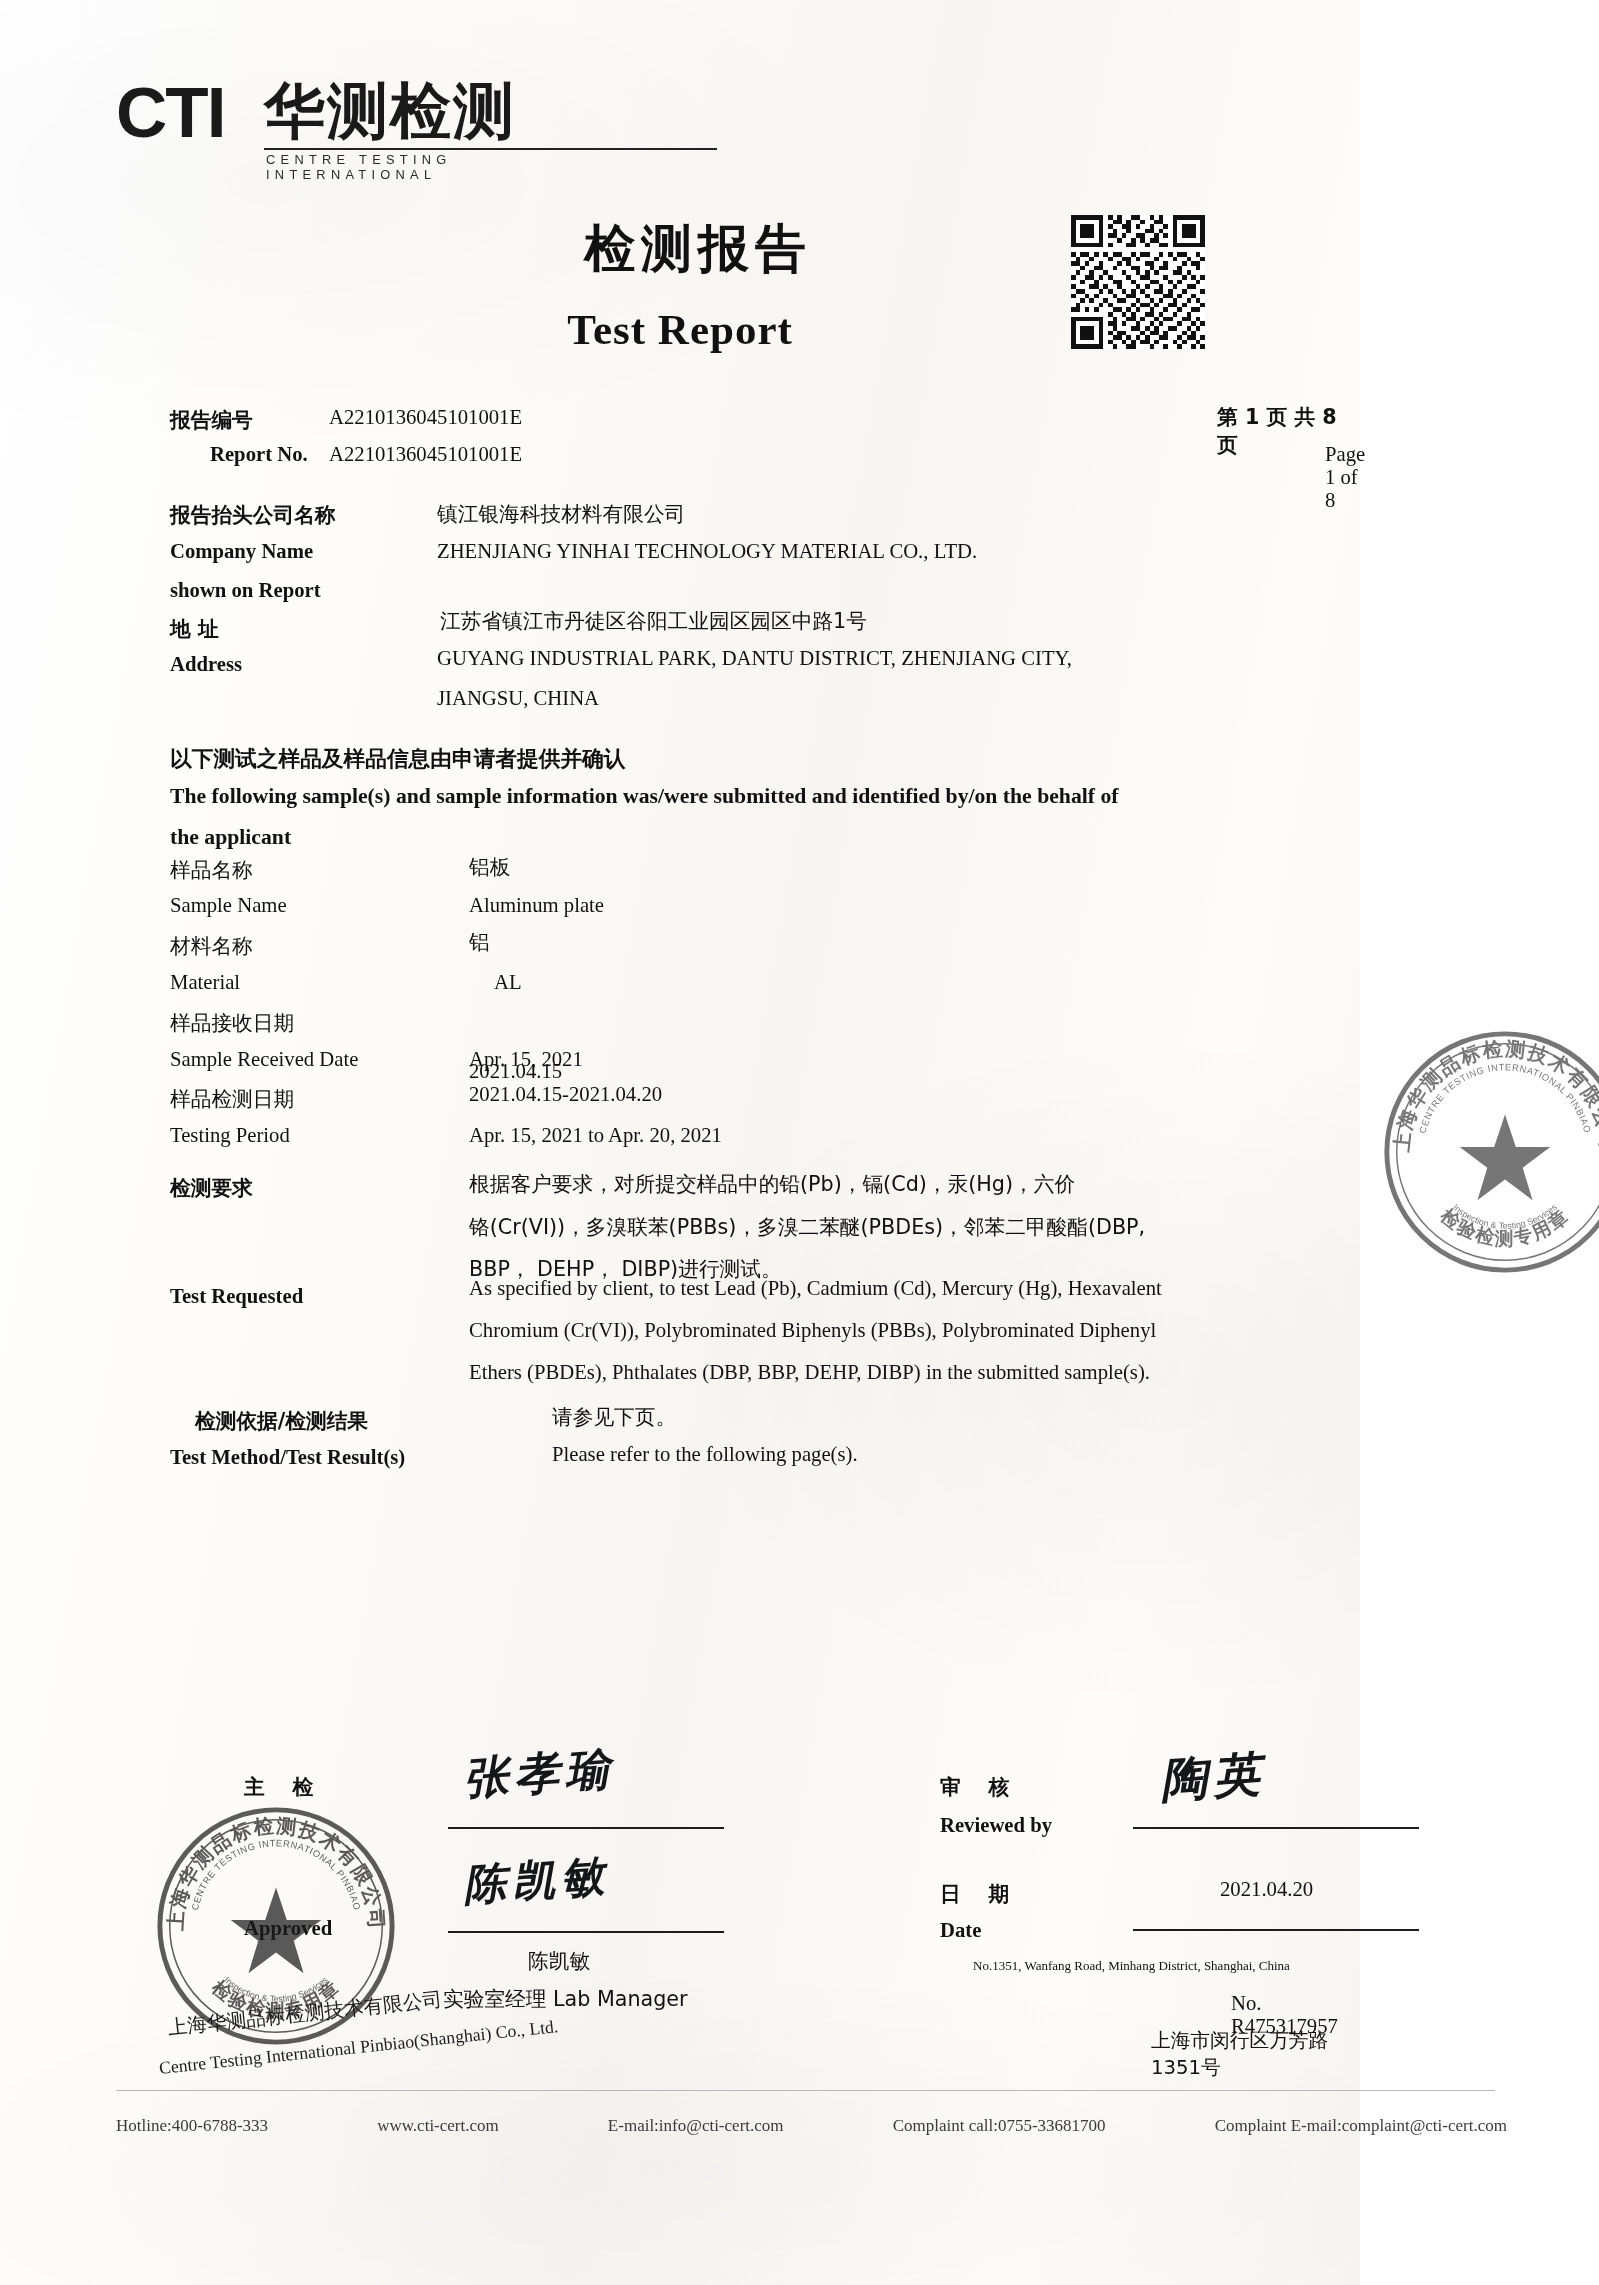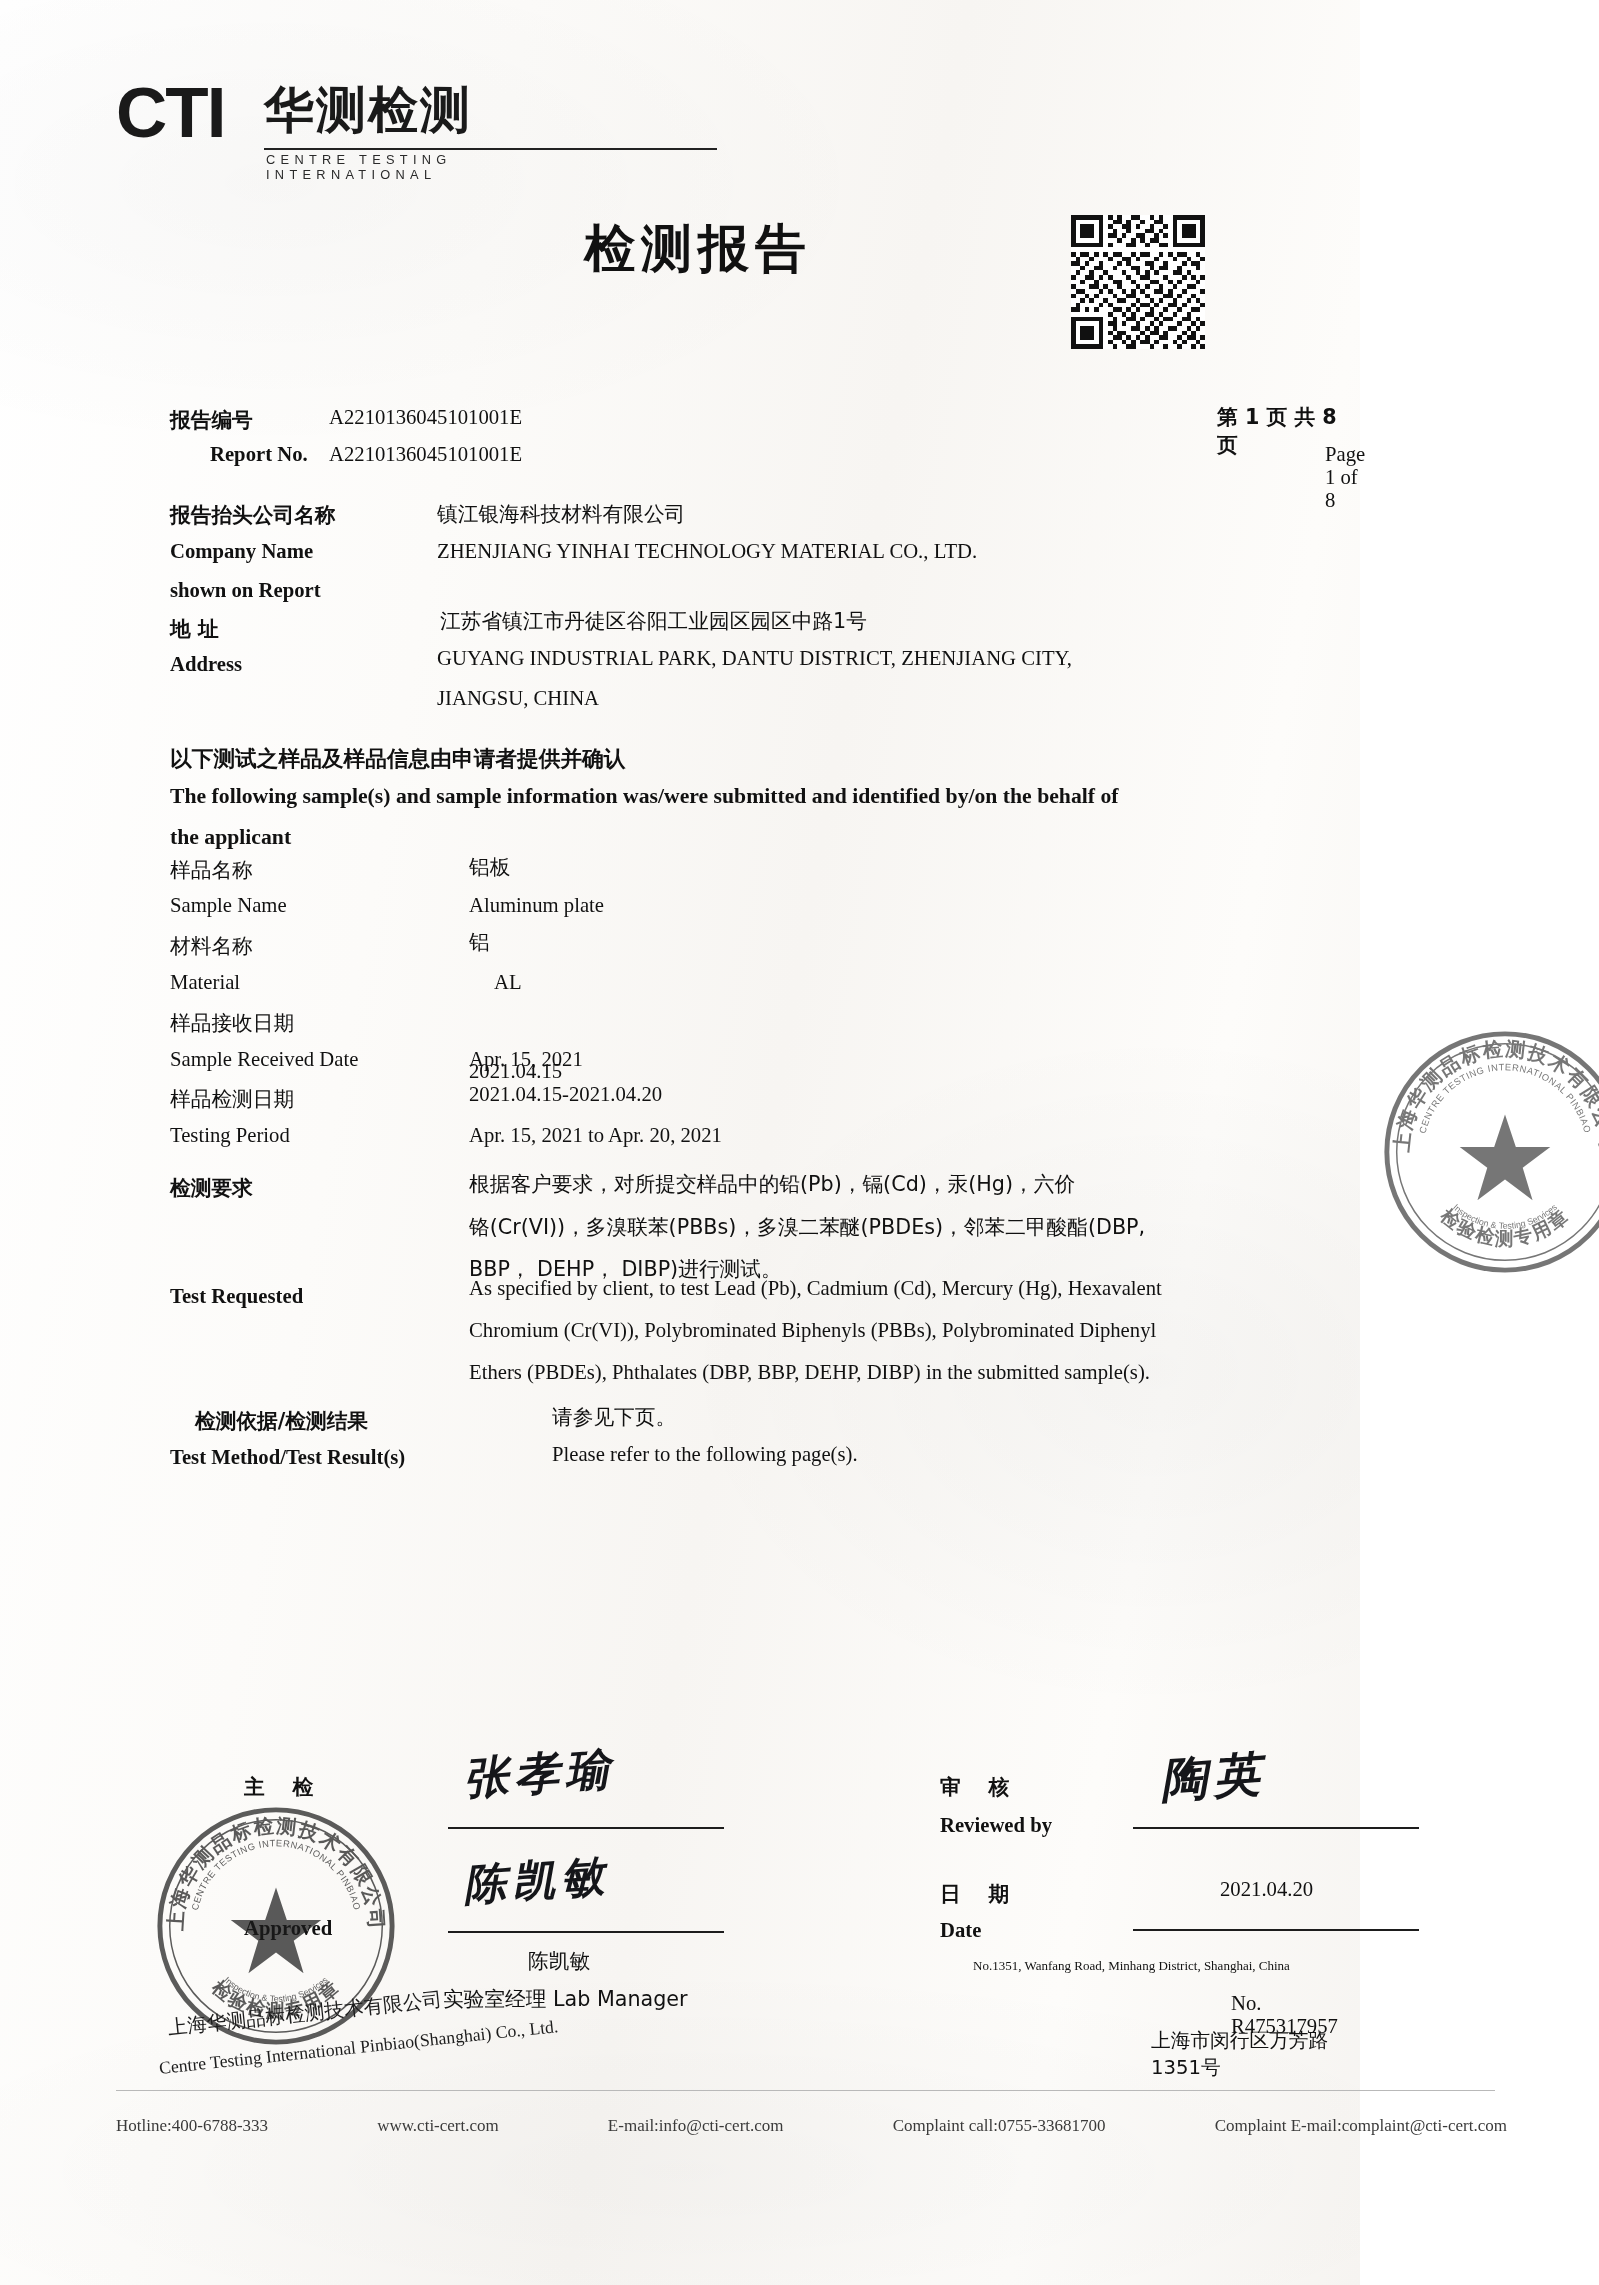--- a/index.html
+++ b/index.html
@@ -44,21 +44,21 @@
     letter-spacing: -2px;
     color: #1a1a1a;
     line-height: 71px;
   }
   .logo-cn {
     position: absolute;
     left: 148px;
     top: -3.9px;
     font-family: "DejaVu Sans", sans-serif;
     font-weight: bold;
-    font-size: 50px;
+    font-size: 61px;
     letter-spacing: 2px;
     color: #1a1a1a;
     line-height: 75px;
   }
   .logo-sub {
     position: absolute;
     left: 150px;
     top: 75px;
     font-family: "Liberation Sans", sans-serif;
     font-size: 12.8px;
@@ -192,20 +192,21 @@
 <div class="page">
 
   <div class="logo">
     <div class="logo-cti">CTI</div>
     <div class="logo-cn">华测检测</div>
     <div class="logo-underline"></div>
     <div class="logo-sub">CENTRE TESTING INTERNATIONAL</div>
   </div>
 
   <div class="title-cn">检测报告</div>
+  <div class="title-en">Test Report</div>
 
   <div class="qr">
     <svg width="134" height="134" viewBox="0 0 29 29" shape-rendering="crispEdges">
       <rect width="29" height="29" fill="#ffffff"></rect>
       <g fill="#111111">
         <rect x="0" y="0" width="7" height="1"></rect>
           <rect x="0" y="6" width="7" height="1"></rect>
         <rect x="0" y="0" width="1" height="7"></rect>
           <rect x="6" y="0" width="1" height="7"></rect>
         <rect x="2" y="2" width="3" height="3"></rect>

